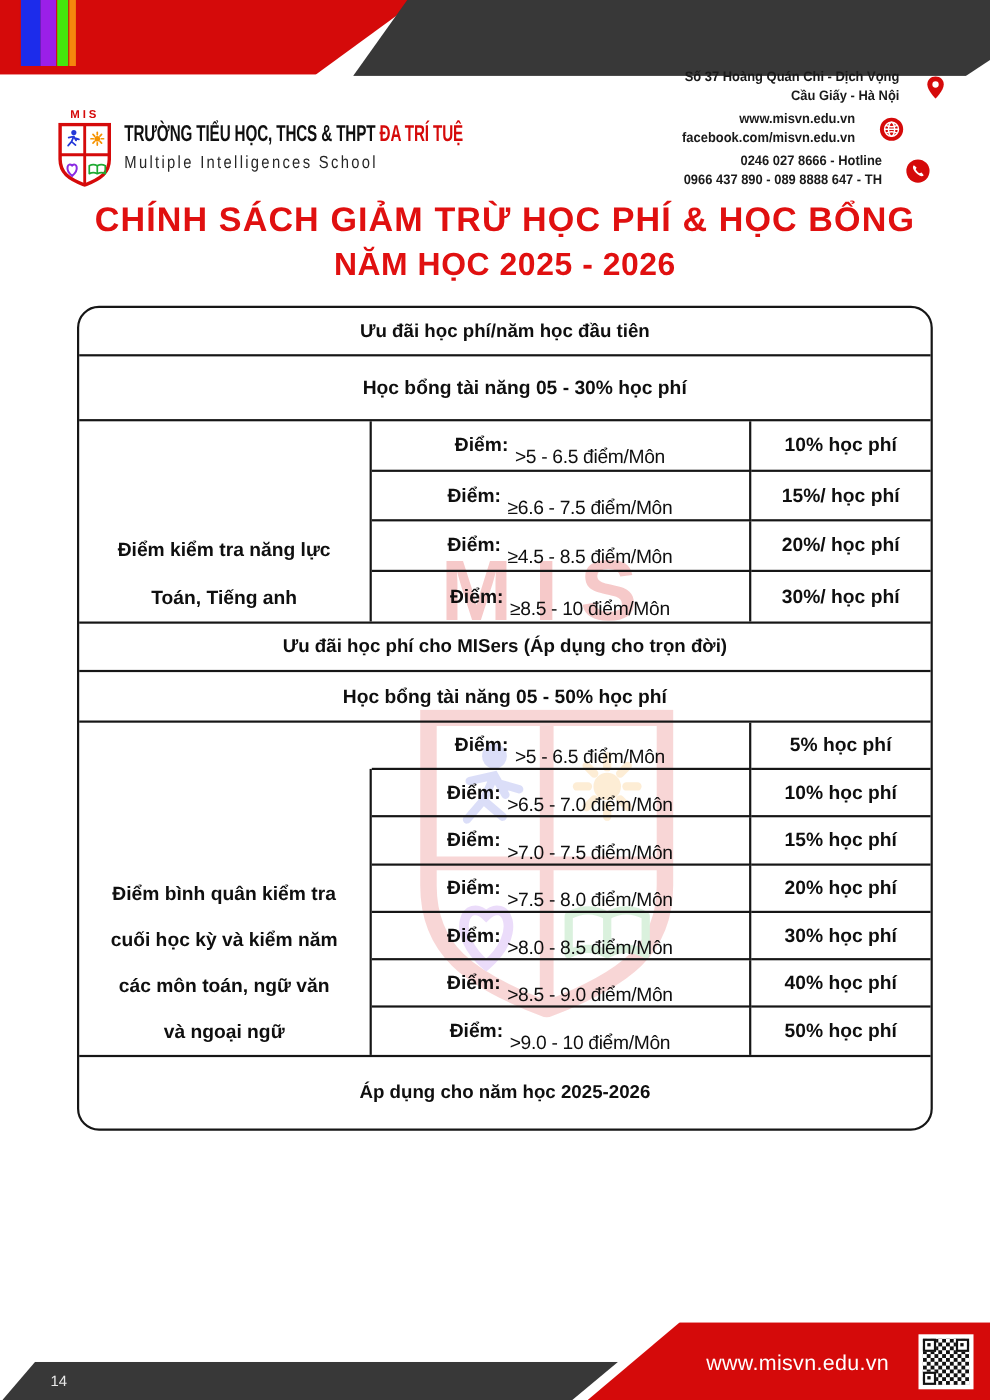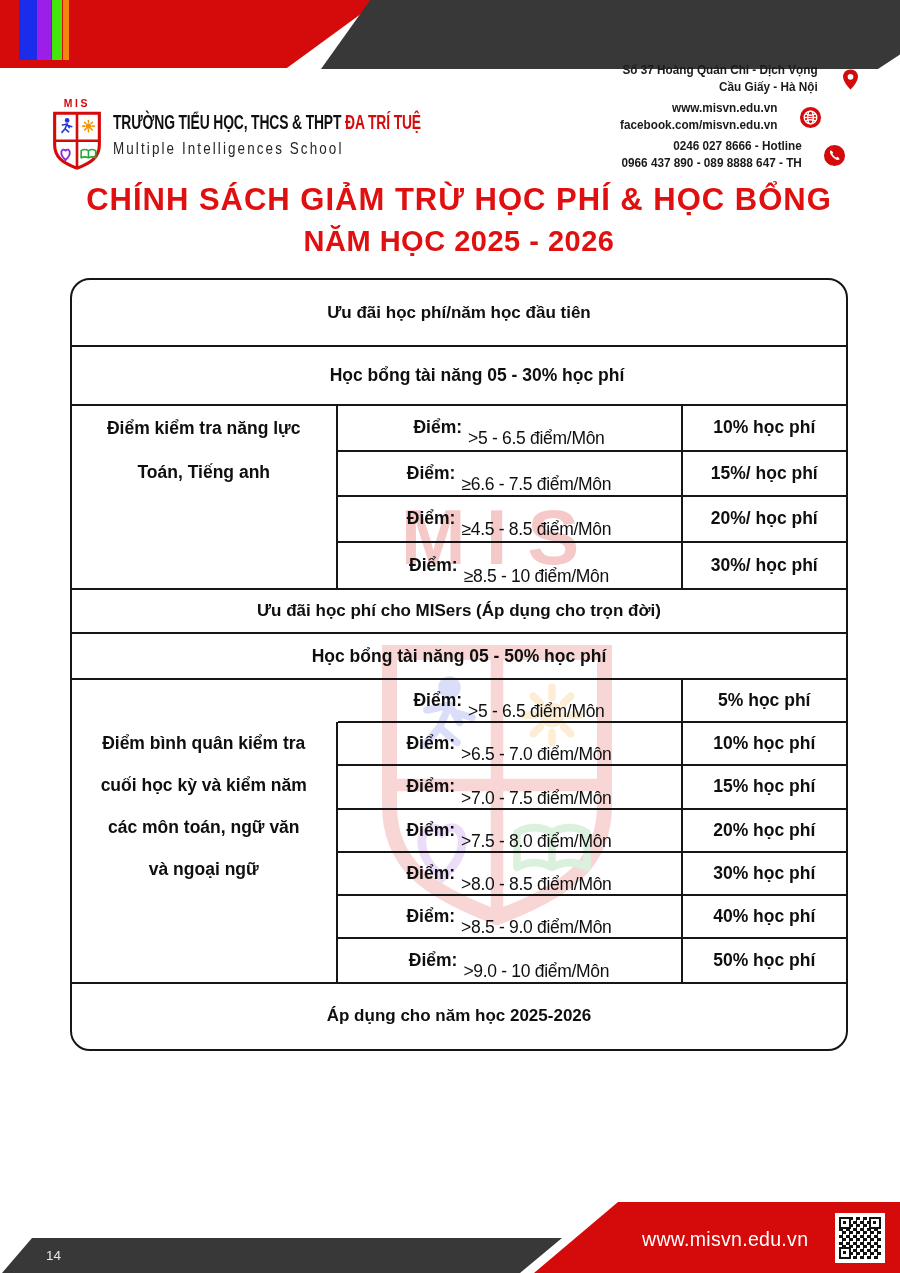--- a/index.html
+++ b/index.html
@@ -45,31 +45,31 @@
            font-size:78px;font-weight:bold;letter-spacing:20px;color:rgba(213,10,10,.22);
            z-index:0;white-space:nowrap;}
   .wm-shield{position:absolute;left:372px;top:645px;width:250px;height:280px;opacity:.16;z-index:0;}
 
   
   .ptable{position:absolute;left:70px;top:278px;width:778px;box-sizing:border-box;
           border:2.5px solid #161616;border-radius:20px;z-index:1;background:transparent;}
   .row-full{display:flex;align-items:center;justify-content:center;
             border-bottom:2.5px solid #161616;box-sizing:border-box;
             font-weight:bold;text-align:center;}
-  .r-intro{height:67px;font-size:17px;}
+  .r-intro{height:44px;font-size:17px;}
   .r-sch1{height:59px;font-size:17.5px;padding-left:36px;}
   .r-misers{height:44px;font-size:17px;}
   .r-sch2{height:46px;font-size:17.5px;}
   .r-apply{height:65px;border-bottom:none;font-size:17px;border-radius:27px;}
 
   .sect{display:grid;border-bottom:2.5px solid #161616;box-sizing:border-box;}
   .sect-a{grid-template-columns:265.5px 345px 1fr;grid-auto-rows:45.6px;}
   .sect-b{grid-template-columns:265.5px 345px 1fr;grid-auto-rows:43.05px;}
   .sect .label{grid-column:1;border-right:2.5px solid #161616;box-sizing:border-box;
-               display:flex;flex-direction:column;align-items:center;justify-content:flex-start;
+               display:flex;flex-direction:column;align-items:center;justify-content:flex-end;
                font-weight:bold;font-size:17.5px;text-align:center;}
   .sect-a .label{grid-row:1 / span 4;line-height:44px;}
   .sect-b .label{grid-row:1 / span 7;line-height:42px;margin-top:42px;}
   .cell-mid{grid-column:2;border-right:2.5px solid #161616;border-bottom:2.5px solid #161616;
             box-sizing:border-box;display:flex;align-items:center;justify-content:center;gap:6px;
             font-size:17.5px;}
   .cell-mid .b{font-weight:bold;}
   .cell-mid .rng{letter-spacing:-.3px;margin-top:22px;}
   .cell-right{grid-column:3;border-bottom:2.5px solid #161616;box-sizing:border-box;
               display:flex;align-items:center;justify-content:center;

